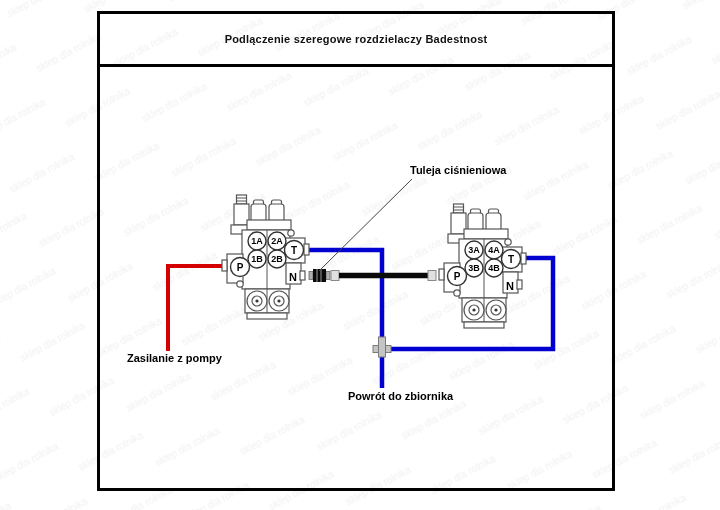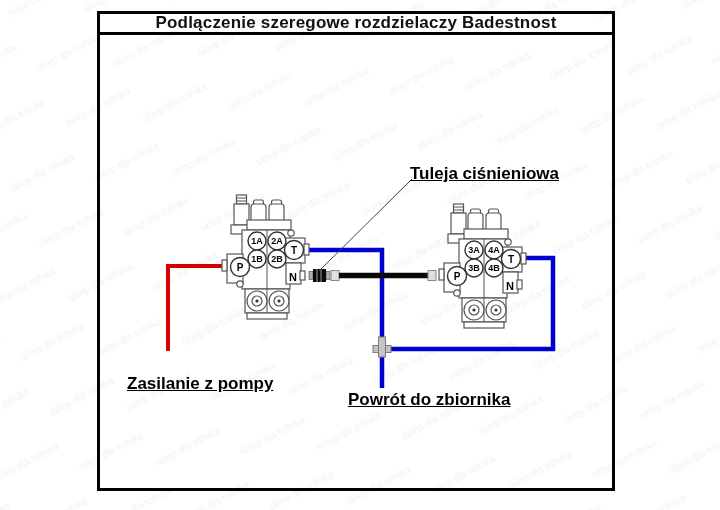--- a/index.html
+++ b/index.html
@@ -5,32 +5,32 @@
   html,body { margin:0; padding:0; background:#fff; }
   .page {
     position:relative; width:720px; height:510px; background:#ffffff;
     overflow:hidden; font-family:"Liberation Sans", sans-serif;
   }
   .frame {
     position:absolute; left:97px; top:11px; width:518px; height:480px;
     box-sizing:border-box; border:3px solid #000; background:transparent;
   }
   .titlebar {
-    position:absolute; left:97px; top:11px; width:518px; height:24px;
+    position:absolute; left:97px; top:11px; width:518px; height:56px;
     box-sizing:border-box; border:3px solid #000;
     display:flex; align-items:center; justify-content:center;
-    font-weight:bold; font-size:17px; color:#111; letter-spacing:0.2px;
+    font-weight:bold; font-size:11px; color:#111; letter-spacing:0.2px;
   }
   .canvas { position:absolute; left:0; top:0; width:720px; height:510px; }
   .ann-label {
-    position:absolute; font-weight:bold; font-size:17px; color:#000;
-    text-decoration:underline; white-space:nowrap;
+    position:absolute; font-weight:bold; font-size:11px; color:#000;
+    white-space:nowrap;
   }
   .lbl-tuleja   { left:410px; top:164px; }
-  .lbl-zasilanie{ left:127px; top:352px;margin-top:22px; }
+  .lbl-zasilanie{ left:127px; top:352px; }
   .lbl-powrot   { left:348px; top:390px; }
 
   
   .valve rect, .valve circle { fill:#ffffff; stroke:#555; stroke-width:1.2; }
   .valve line { stroke:#555; stroke-width:1.2; }
   .valve .thin { stroke-width:1; }
   .valve .portc { stroke:#333; stroke-width:1.4; }
   .valve .dot { fill:#333; stroke:none; }
   .port-label { font:bold 9px "Liberation Sans", sans-serif; fill:#000; }
   .pt-label   { font:bold 10px "Liberation Sans", sans-serif; fill:#000; }

